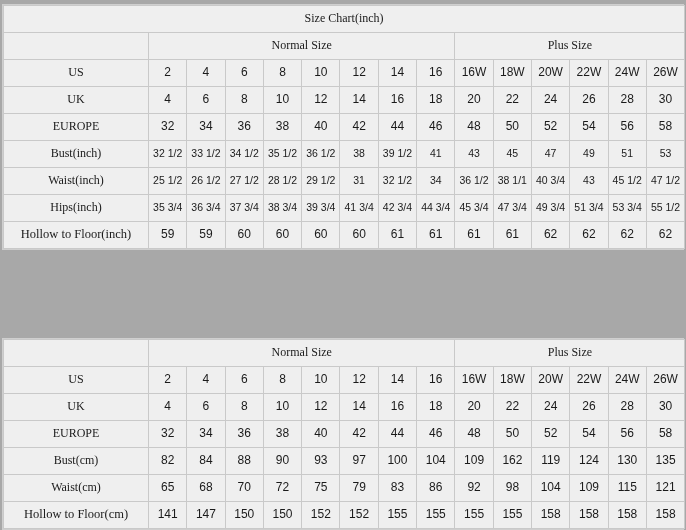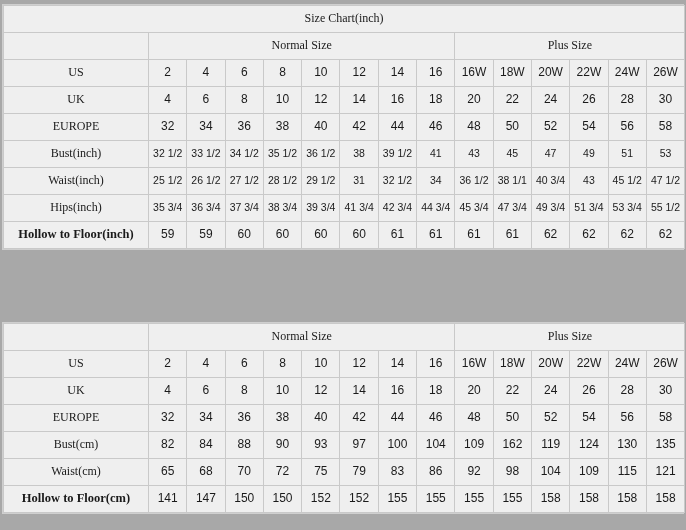--- a/index.html
+++ b/index.html
@@ -14,21 +14,21 @@
     color: #1a1a1a;
     overflow: hidden;
   }
   .page {
     width: 686px;
     height: 530px;
     display: flex;
     flex-direction: column;
     justify-content: space-between;
     box-sizing: border-box;
-    padding: 4px 2px 16px 2px;
+    padding: 4px 2px 0 2px;
   }
   .chart-block {
     background: #efefef;
     border: 1px solid #cfcfcf;
     box-sizing: border-box;
     width: 682px;
     margin: 0 auto;
   }
   table.sizechart {
     border-collapse: collapse;
@@ -60,21 +60,20 @@
   }
   td.corner-cell {
     background: #efefef;
   }
   td.rowlabel {
     font-size: 13.5px;
     text-align: center;
   }
   td.rowlabel.small {
     font-size: 12.5px;
-    font-weight: bold;
   }
   td.val {
     font-size: 11.5px;
     font-family: "Liberation Sans", sans-serif;
   }
   td.val.tight {
     font-size: 10.5px;
     text-align: center;
   }
   .cm-block td.val {

